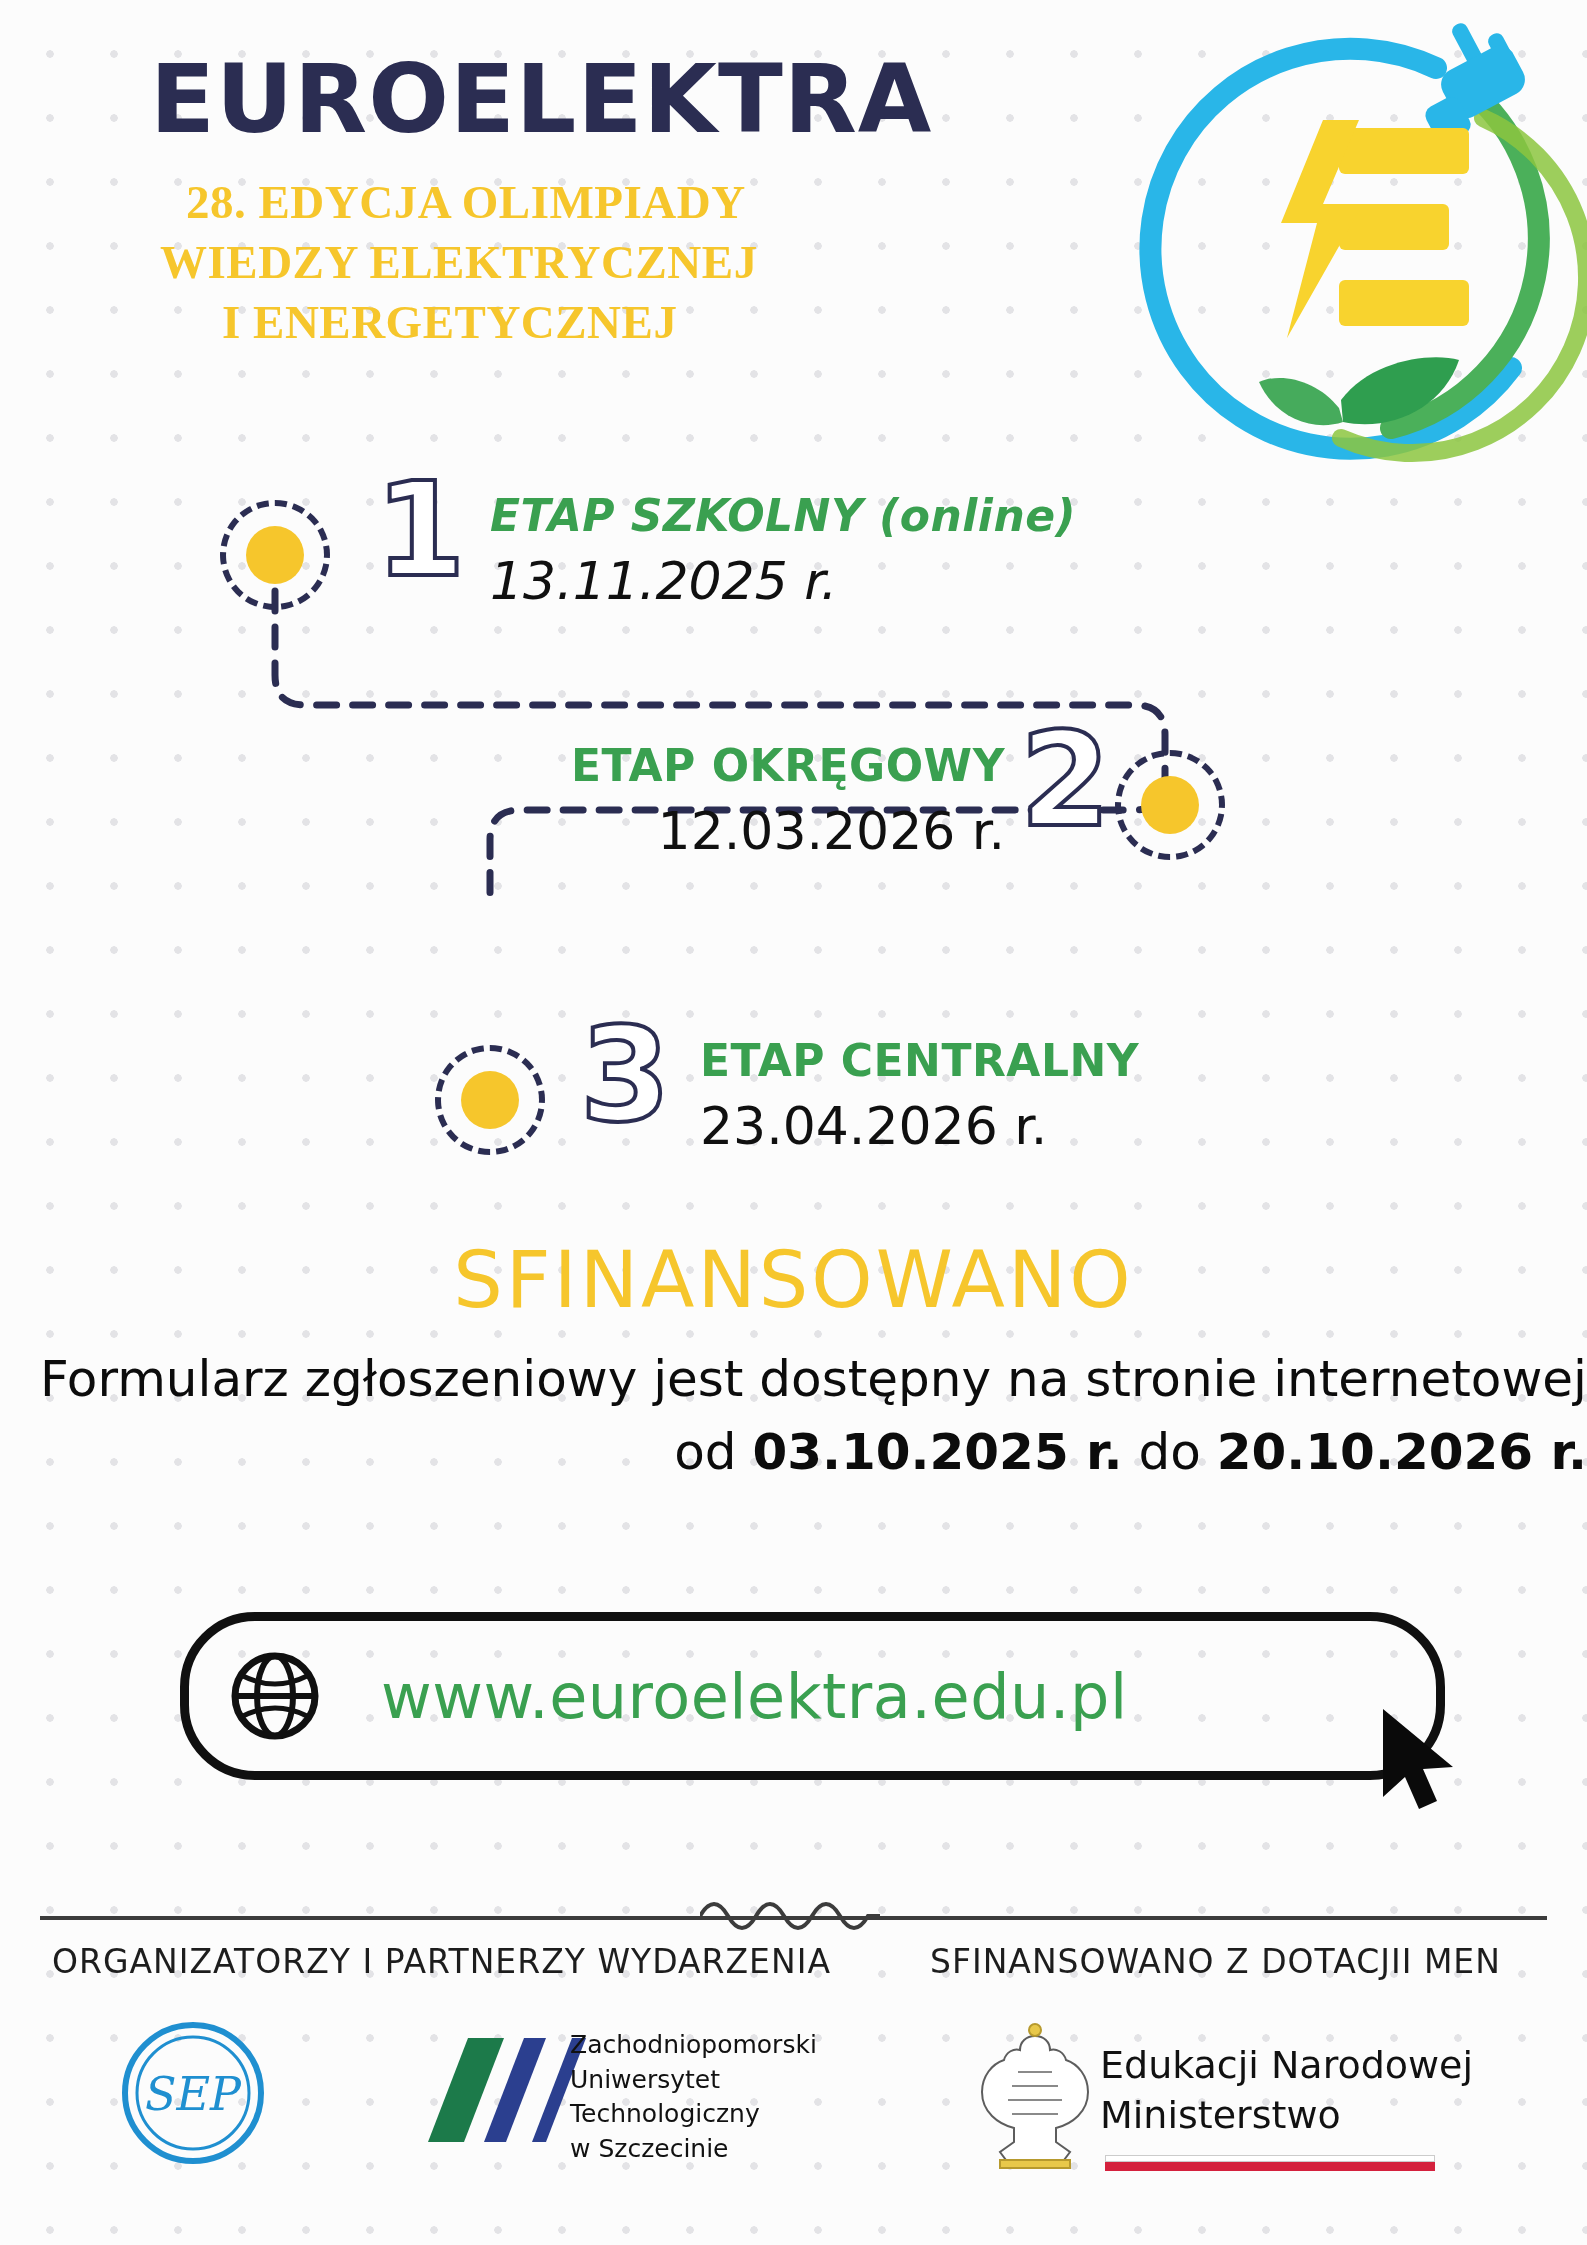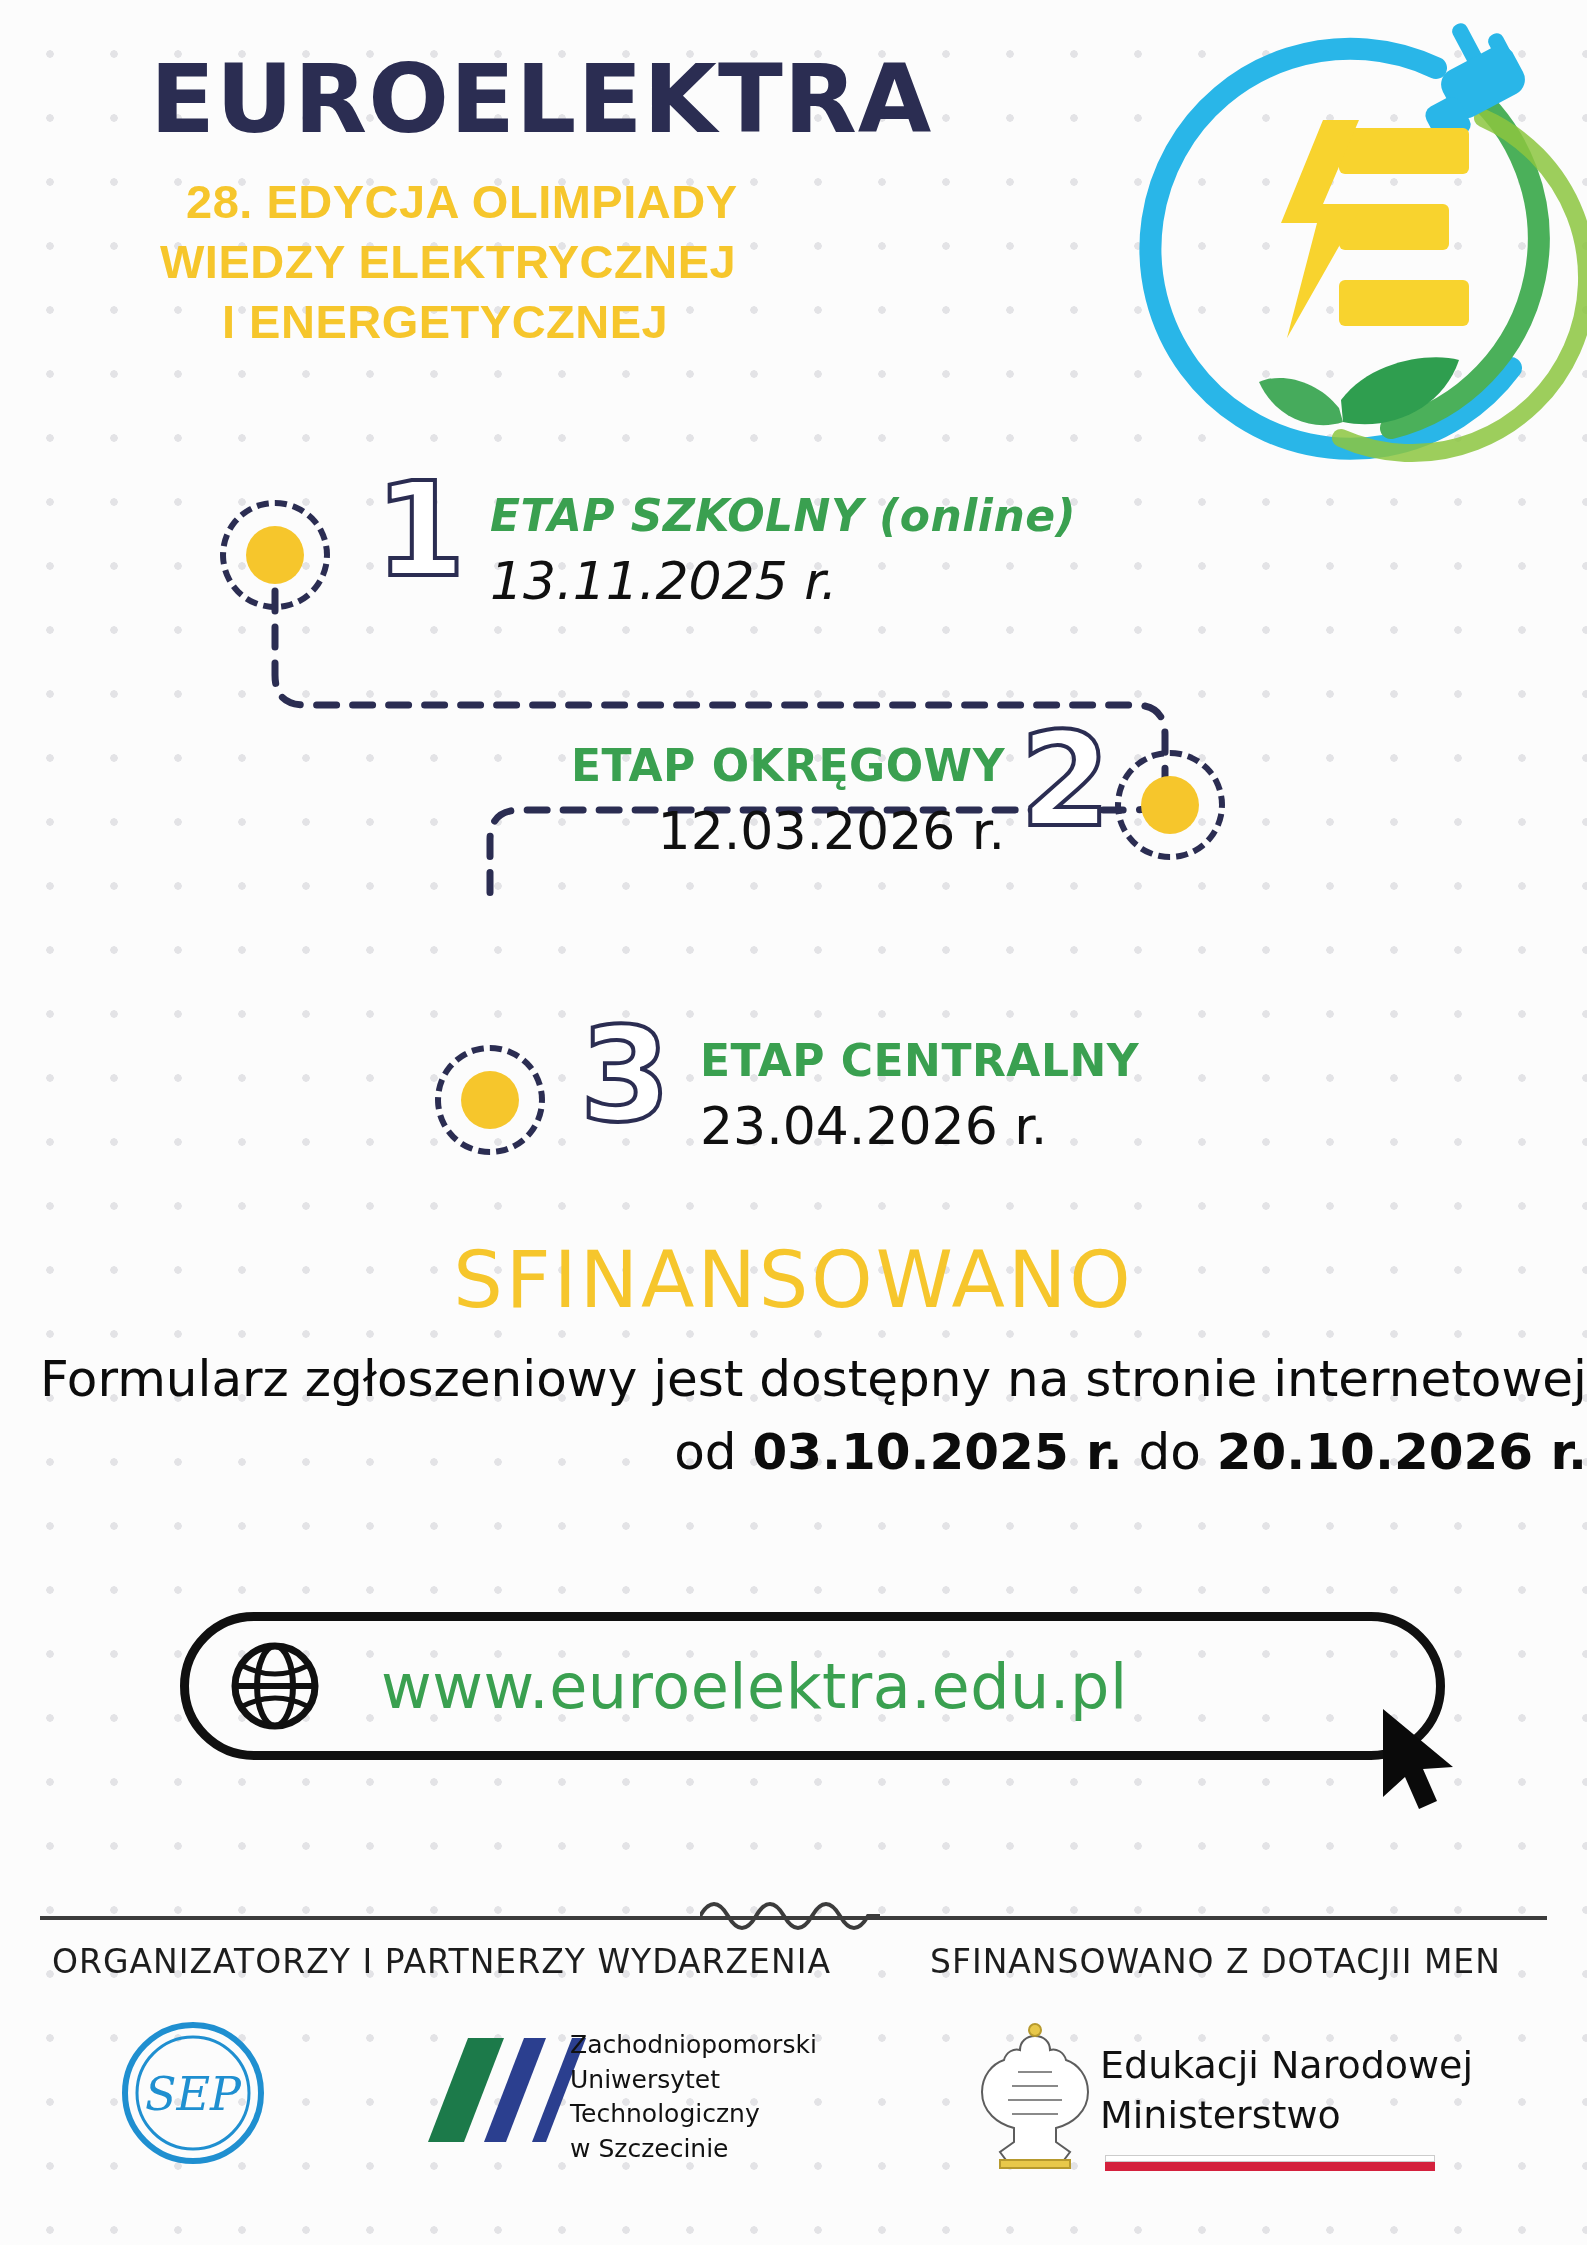--- a/index.html
+++ b/index.html
@@ -43,21 +43,21 @@
     font-weight: bold;
     font-size: 95px;
     letter-spacing: 1px;
     color: #2b2d52;
     line-height: 1.05;
     margin: 0;
     white-space: nowrap;
   }
   #subtitle {
     margin-top: 22px;
-    font-family: Liberation Sans, sans-serif;
+    font-family: Liberation Serif, serif;
     font-weight: bold;
     font-size: 47px;
     line-height: 1.28;
     color: #f6c62c;
     letter-spacing: 0.5px;
   }
   #subtitle .line1 { display: block; padding-left: 36px; }
   #subtitle .line2 { display: block; padding-left: 10px; }
   #subtitle .line3 { display: block; padding-left: 72px; }
 
@@ -145,21 +145,21 @@
     color: #0c0c0c;
   }
   #reg-text .bold { font-weight: bold; }
 
   
   #url-bar {
     position: absolute;
     left: 180px;
     top: 1612px;
     width: 1265px;
-    height: 148px;
+    height: 168px;
     border: 9px solid #101010;
     border-radius: 75px;
     box-sizing: border-box;
     display: flex;
     align-items: center;
     padding-left: 40px;
   }
   #url-text {
     font-family: "DejaVu Sans", sans-serif;
     font-size: 62px;

